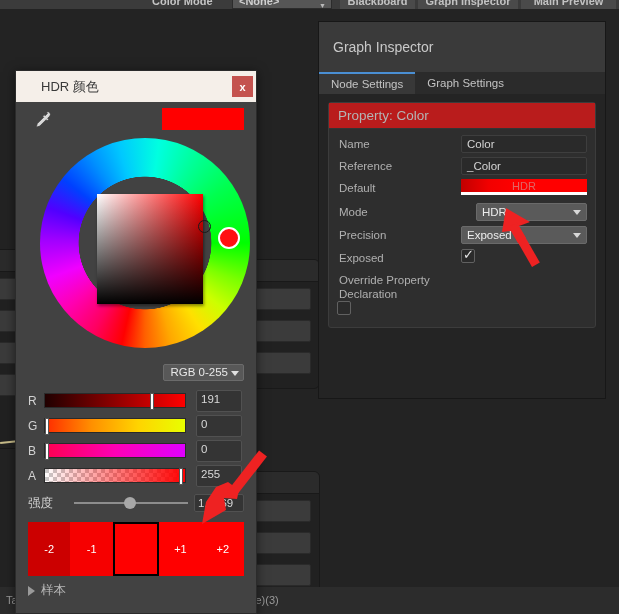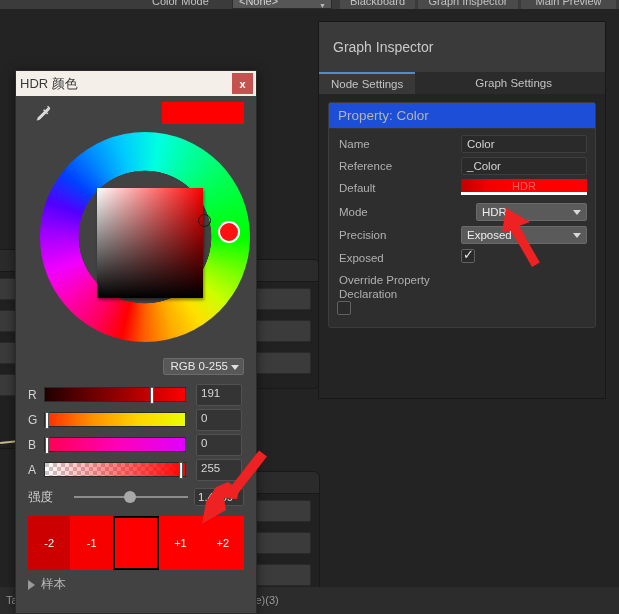--- a/index.html
+++ b/index.html
@@ -7,21 +7,21 @@
     width: 619px; height: 614px;
     background: #1e1e1e;
     font-family: "Liberation Sans", sans-serif;
     overflow: hidden;
   }
   #root { position: relative; width: 619px; height: 614px; }
 
   
   .bg-topbar {
     position: absolute; left: 0; top: 0; width: 619px; height: 9px;
-    background: #3b3b3b; overflow: hidden;
+    background: #3b3b3b; overflow: hidden; font-weight: bold;
   }
   .tb-item {
     position: absolute; top: -7px; height: 16px;
     background: #4a4a4a; color: #c2c2c2;
     font-size: 11px; line-height: 16px; text-align: center;
     white-space: nowrap; overflow: hidden;
   }
   .tb-label {
     position: absolute; top: -7px; height: 16px; color: #c4c4c4;
     font-size: 11px; line-height: 16px; white-space: nowrap;
@@ -67,33 +67,33 @@
   
   .inspector {
     position: absolute; left: 318px; top: 21px; width: 288px; height: 378px;
     background: #242424; border: 1px solid #171717;
   }
   .insp-title-bar {
     height: 50px; background: #3a3a3a; padding: 16px 0 0 14px;
   }
   .insp-title { color: #c9c9c9; font-size: 14px; }
   .insp-tabs {
-    height: 22px; background: #2b2b2b; display: flex; align-items: stretch; gap: 48px;
+    height: 22px; background: #2b2b2b; display: flex; align-items: stretch;
   }
   .insp-tab {
     font-size: 11.5px; color: #c3c3c3; padding: 0 12px;
     display: flex; align-items: center; background: #2b2b2b;
   }
   .insp-tab.active { background: #383838; border-top: 2px solid #4a8fd4; padding-top: 0; }
   .prop-box {
     margin: 8px 9px 0 9px; background: #2e2e2e;
     border: 1px solid #3c3c3c; border-radius: 3px;
   }
   .prop-head {
-    background: #1d4ed8; color: #b4b4b4; font-size: 13.5px;
+    background: #b91c1c; color: #b4b4b4; font-size: 13.5px;
     padding: 5px 9px; border-bottom: 1px solid #343434;
   }
   .prop-rows { padding: 6px 8px 10px 8px; }
   .prow { display: flex; align-items: flex-start; min-height: 20px; margin-bottom: 2px; }
   .plabel { width: 124px; color: #b0b0b0; font-size: 11.5px; line-height: 18px; padding-left: 2px; }
   .pval { flex: 1; }
   .txtfield {
     height: 18px; background: #2a2a2a; border: 1px solid #3e3e3e; border-radius: 2px;
     color: #d4d4d4; font-size: 11.5px; line-height: 16px; padding: 0 5px;
   }
@@ -123,22 +123,22 @@
     color: #e6e6e6; font-size: 13px;
   }
 
   
   .picker {
     position: absolute; left: 15px; top: 70px; width: 242px; height: 544px;
     background: #424242; border: 1px solid #2b2b2b;
     box-shadow: 0 2px 10px rgba(0,0,0,.5);
   }
   .pick-title {
-    height: 25px; background: #f5efe9; display: flex; align-items: center;
-    justify-content: space-between; padding-left: 4px; text-align: right;
+    height: 31px; background: #f5efe9; display: flex; align-items: center;
+    justify-content: space-between; padding-left: 25px; text-align: right;
   }
   .pick-title-text { color: #3a3a3a; font-size: 13px; }
   .pick-close {
     width: 21px; height: 21px; margin-right: 3px; background: #c4534f;
     color: #ffffff; font-size: 11px; font-weight: bold;
     display: flex; align-items: center; justify-content: center;
   }
   .eyedrop-row { height: 34px; position: relative; }
   .eyedropper {
     position: absolute; left: 16px; top: 8px; width: 20px; height: 20px;

